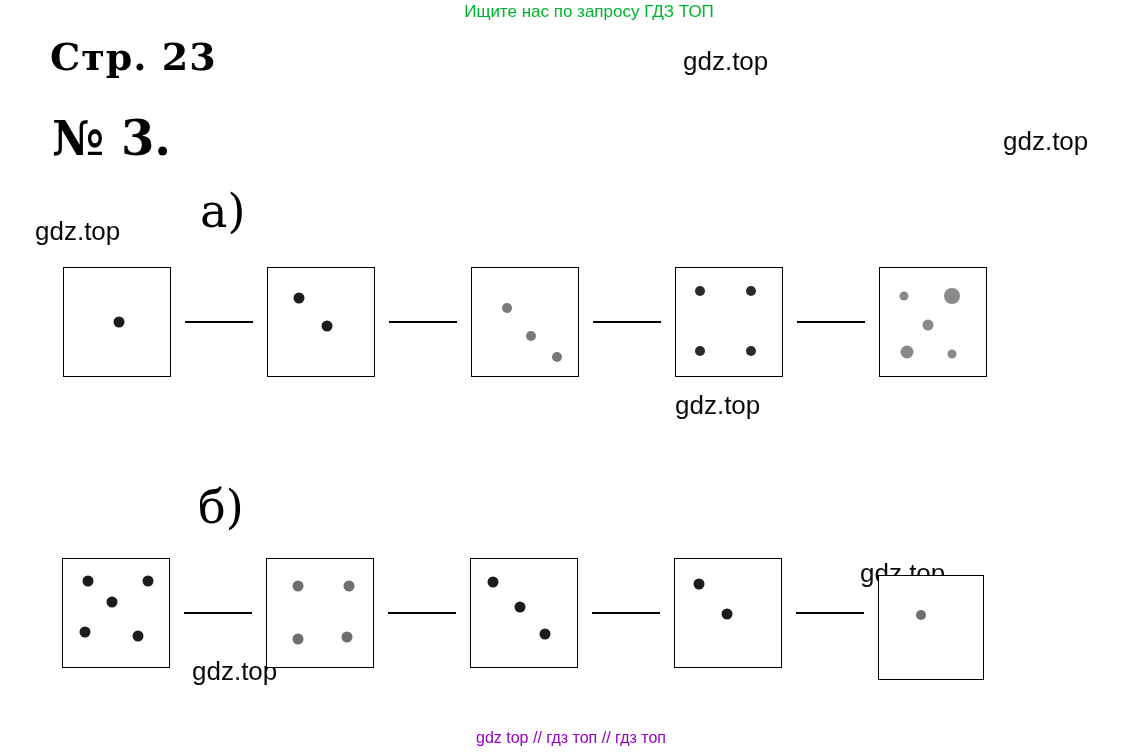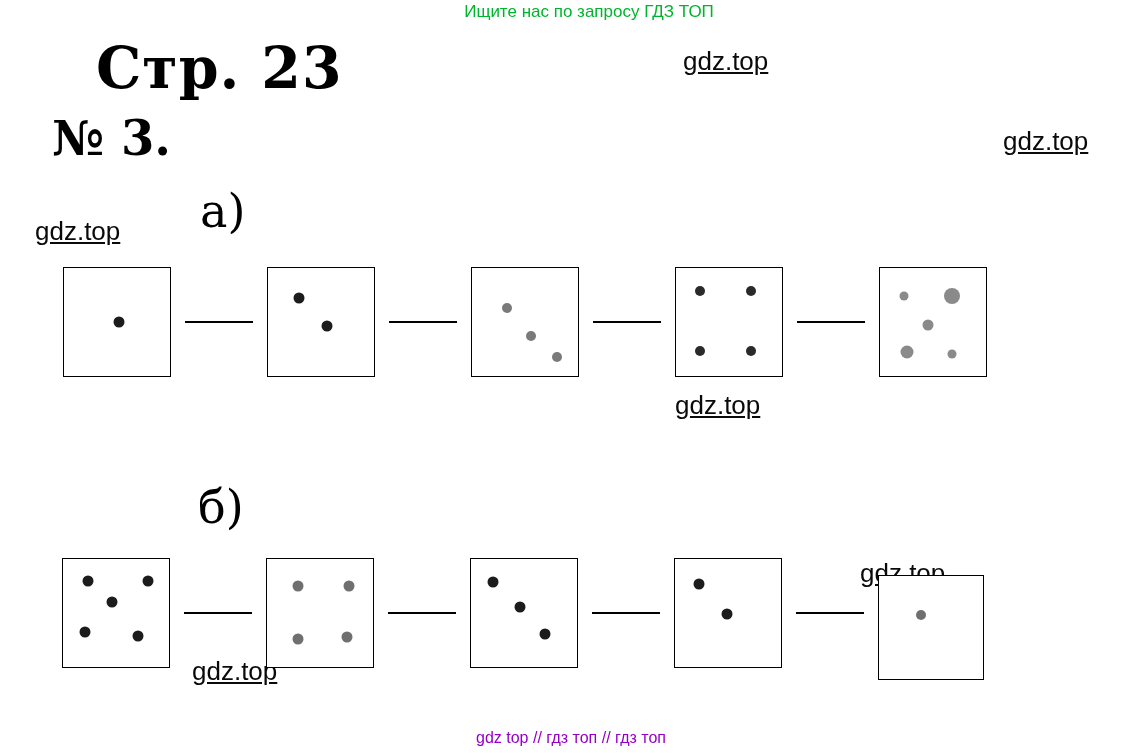--- a/index.html
+++ b/index.html
@@ -18,37 +18,35 @@
     text-align: center;
     font-size: 17px;
     color: var(--banner-green, #00b52d);
     padding-left: 36px;
   }
 
   .page-title {
     position: absolute; left: 50px; top: 34px;
     font-family: "DejaVu Serif", "Liberation Serif", serif;
     font-weight: bold;
-    font-size: 57px;
+    font-size: 38px;
     letter-spacing: 1px;
-    margin-left: 46px;
   }
   .exercise-number {
     position: absolute; left: 52px; top: 110px;
     font-family: "DejaVu Serif", "Liberation Serif", serif;
     font-weight: bold;
     font-size: 48px;
   }
 
   .wm {
     position: absolute;
     font-size: 26px;
     color: #0a0a0a;
     white-space: nowrap;
-    text-decoration: underline;
   }
   .wm1 { left: 683px;  top: 46px;  }
   .wm2 { left: 1003px; top: 126px; }
   .wm3 { left: 35px;   top: 216px; }
   .wm4 { left: 675px;  top: 390px; }
   .wm5 { left: 860px;  top: 558px; }
   .wm6 { left: 192px;  top: 656px; }
 
   .row-label {
     position: absolute;

